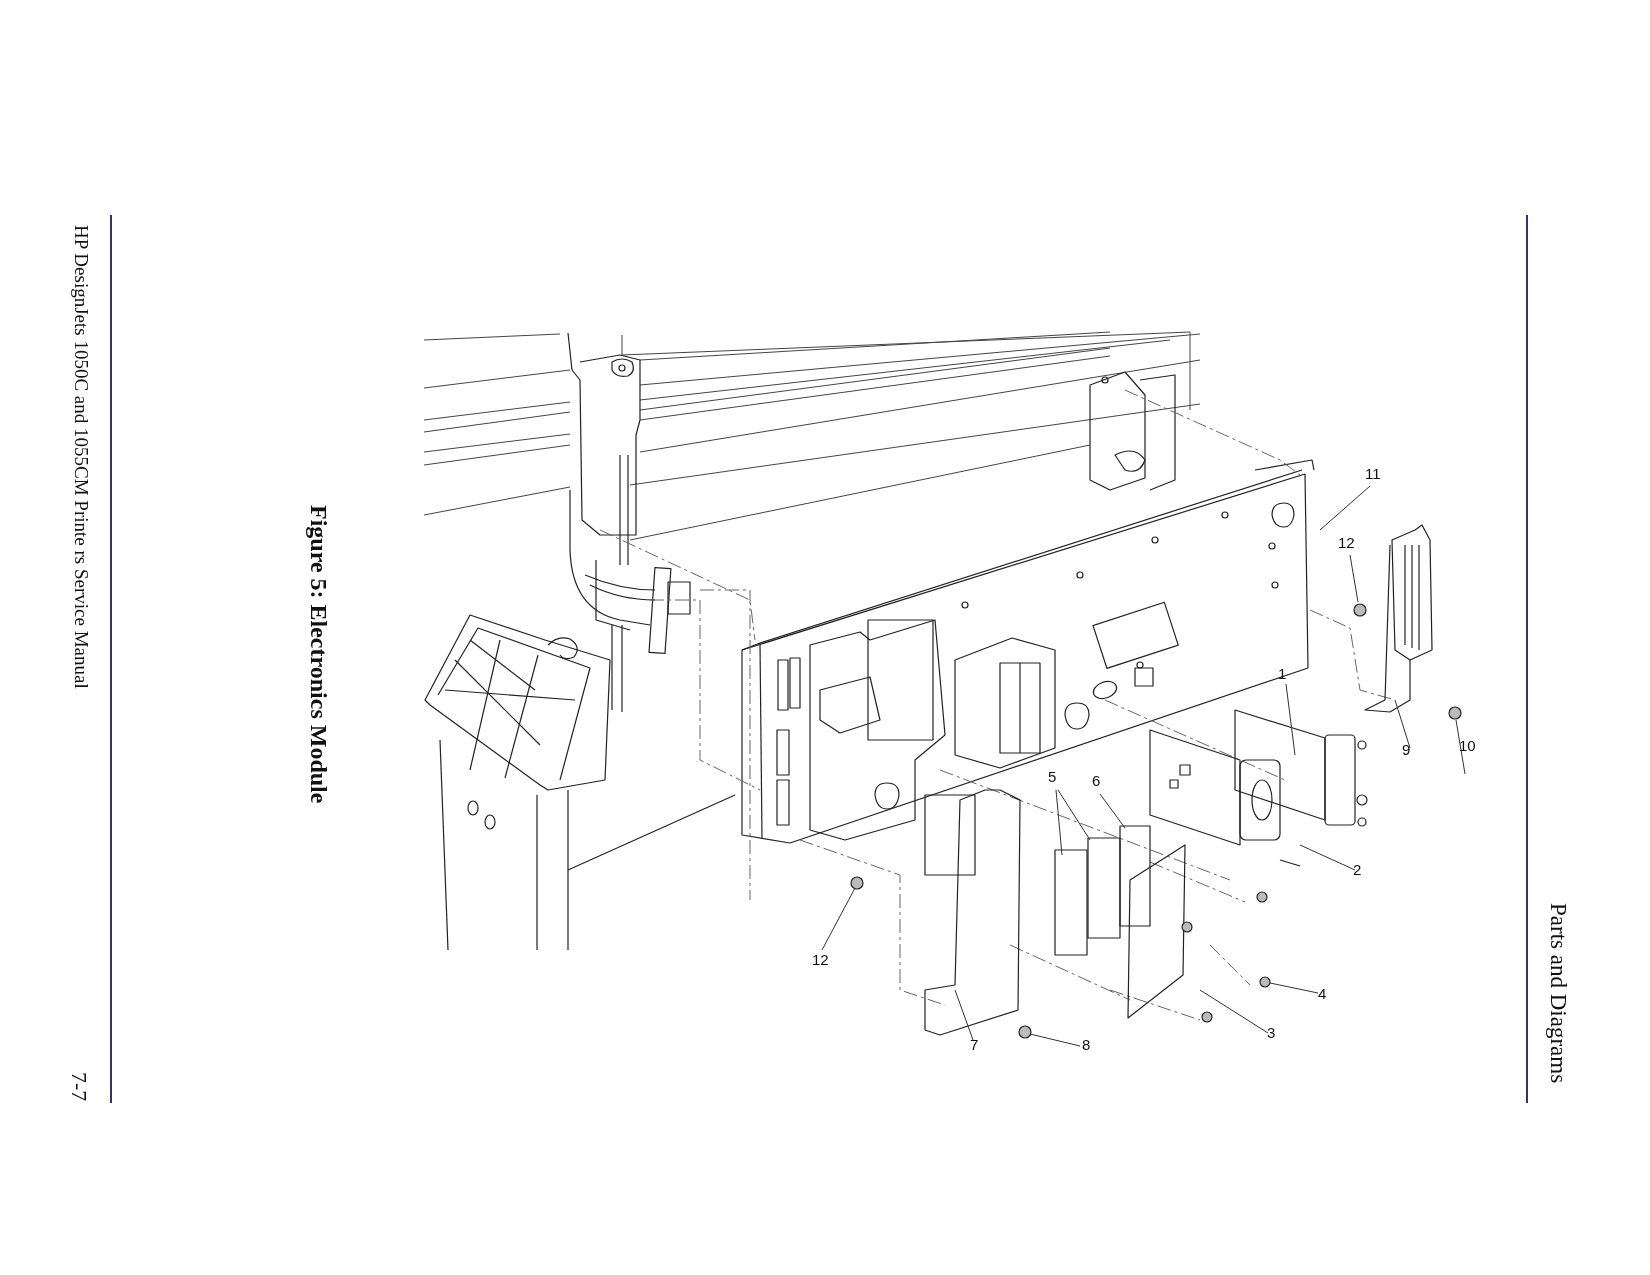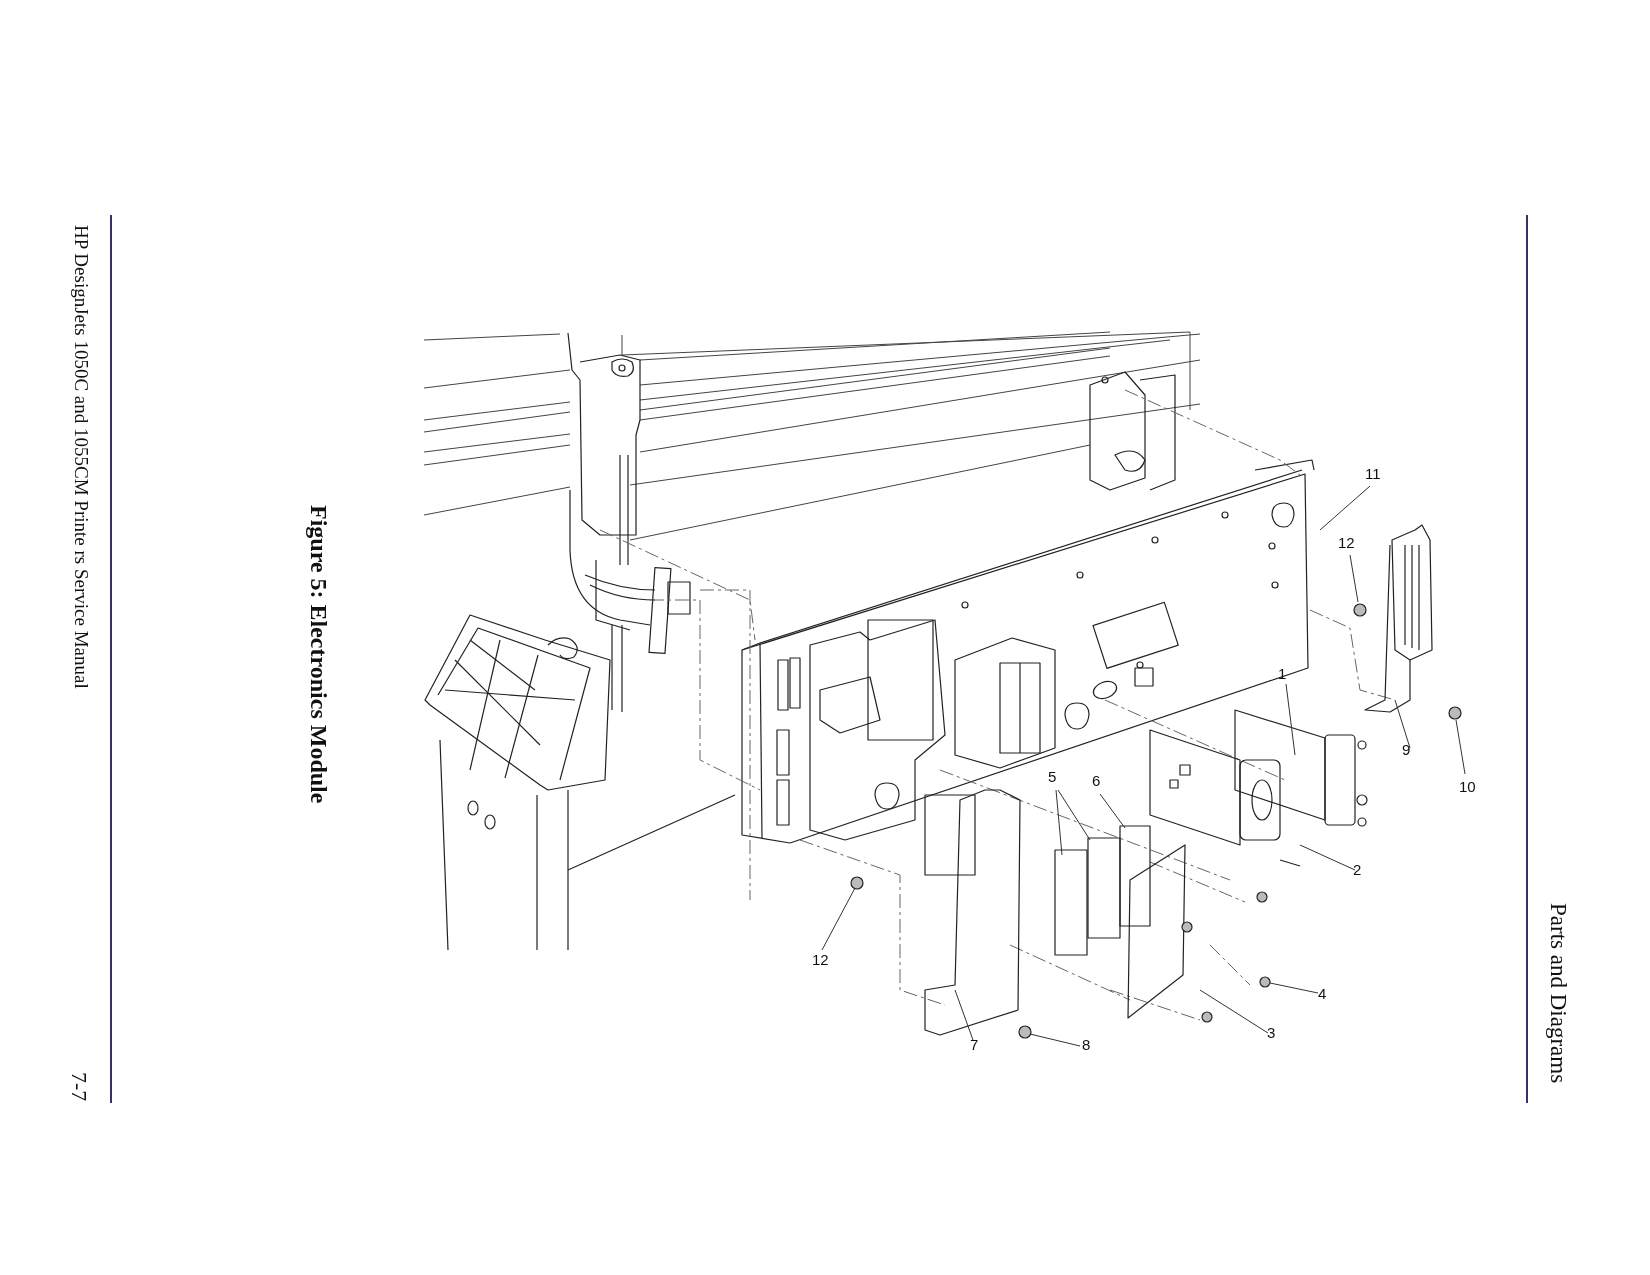--- a/index.html
+++ b/index.html
@@ -199,21 +199,21 @@
     <line x1="973" y1="1040" x2="955" y2="990"></line>
     <line x1="1080" y1="1046" x2="1030" y2="1034"></line>
     <line x1="822" y1="950" x2="855" y2="888"></line>
   </g>
 </svg>
 
 <div class="callout" style="left:1365px; top:465px;">11</div>
 <div class="callout" style="left:1338px; top:534px;">12</div>
 <div class="callout" style="left:1278px; top:665px;">1</div>
 <div class="callout" style="left:1402px; top:741px;">9</div>
-<div class="callout" style="left:1459px; top:778px;">10</div>
+<div class="callout" style="left:1459px; top:737px;">10</div>
 <div class="callout" style="left:1353px; top:861px;">2</div>
 <div class="callout" style="left:1048px; top:768px;">5</div>
 <div class="callout" style="left:1092px; top:772px;">6</div>
 <div class="callout" style="left:1318px; top:985px;">4</div>
 <div class="callout" style="left:1267px; top:1024px;">3</div>
 <div class="callout" style="left:970px; top:1036px;">7</div>
 <div class="callout" style="left:1082px; top:1036px;">8</div>
 <div class="callout" style="left:812px; top:951px;">12</div>
 
 </body></html>

